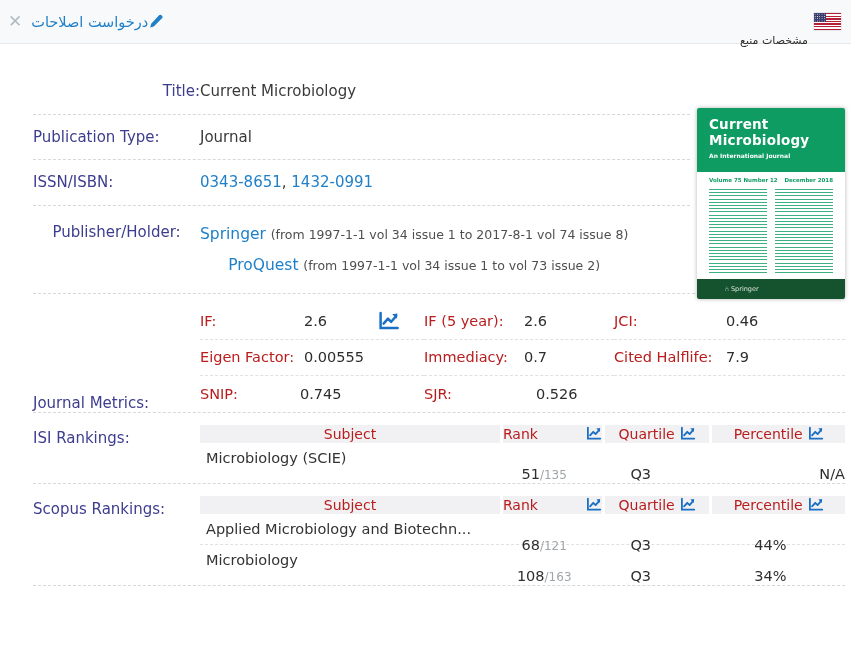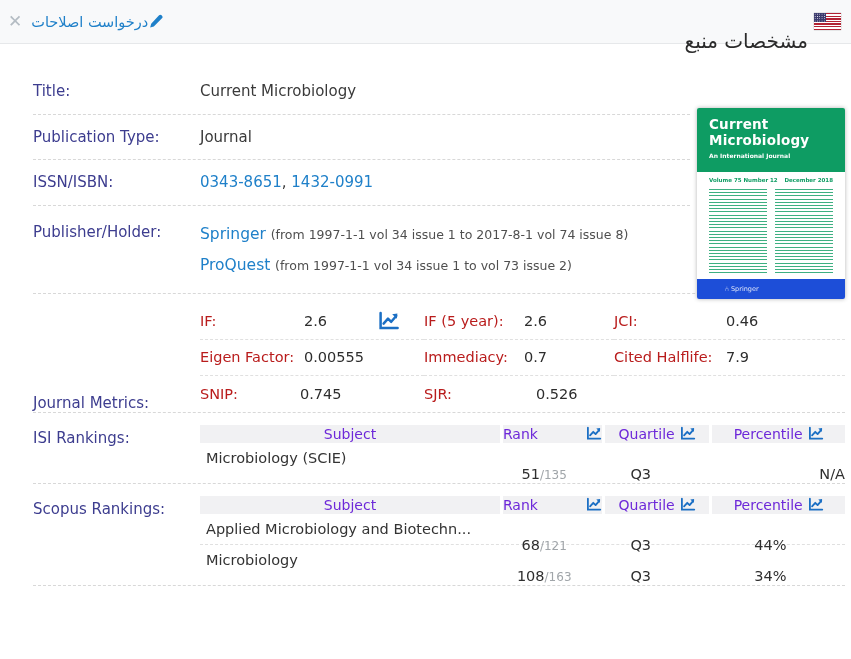--- a/index.html
+++ b/index.html
@@ -24,21 +24,21 @@
   .topbar-left { display: flex; align-items: center; gap: 9px; }
   .close-x {
     color: #b4bcc3; font-size: 17px; font-weight: bold;
     cursor: pointer; line-height: 1;
   }
   .edit-link {
     color: #1f80c9; font-size: 14.5px; cursor: pointer;
     display: flex; align-items: center; direction: rtl;
   }
   .topbar-right { display: flex; align-items: center; direction: rtl; gap: 6px; }
-  .page-title { color: #2b2b2b; font-size: 20px; margin-top: 38px; }
+  .page-title { color: #2b2b2b; font-size: 11px; margin-top: 38px; }
   .flag {
     width: 27px; height: 17px; position: relative; display: inline-block;
     background: repeating-linear-gradient(to bottom, #b22234 0 1.31px, #ffffff 1.31px 2.62px);
     box-shadow: 0 0 1px rgba(0,0,0,.45);
   }
   .flag::before {
     content: ""; position: absolute; left: 0; top: 0;
     width: 11.5px; height: 9.2px; background: #3c3b6e;
     background-image: radial-gradient(#fff 22%, transparent 26%);
     background-size: 2.3px 2.3px;
@@ -47,34 +47,35 @@
   
   .content { padding: 25px 6px 0 33px; position: relative; }
 
   .row { display: flex; align-items: center; }
   .row-label { width: 167px; flex: 0 0 167px; color: #3d3d8f; font-size: 15px; }
   .row-value { font-size: 15px; color: #3a3a3a; }
   a.lnk { color: #1f80c9; text-decoration: none; cursor: pointer; }
 
   .rows-narrow { width: 657px; }
   .rows-narrow .row { height: 45.5px; border-bottom: 1px dashed #d8d8d8; }
-  .rows-narrow .row:first-child { border-top: none; }
+  .rows-narrow .row:first-child { border-top: none; text-align: right; }
 
   .isi-box {
     display: inline-block;
     border: 4px solid #ffd800;
     padding: 4px 4px;
     margin: -8px 3px -8px -7px;
     line-height: 1;
   }
 
   .publisher-row {
     display: flex; align-items: flex-start;
     padding: 13px 0 12px 0;
     border-bottom: 1px dashed #d8d8d8;
+    text-align: center;
   }
   .publisher-row .row-label { padding-top: 4px; }
   .pub-entry { font-size: 15px; line-height: 31px; }
   .pub-entry .lnk { font-size: 15.5px; }
   .pub-note { color: #4f4f4f; font-size: 12.5px; }
 
   
   .metrics-section {
     display: flex; align-items: flex-end;
     padding: 10px 0 0 0;
@@ -102,21 +103,21 @@
   
   .rank-section {
     display: flex; align-items: flex-start;
     padding: 12px 0 9px 0;
     border-bottom: 1px dashed #d8d8d8;
   }
   .rank-section .row-label { padding-top: 4px; }
   .rk-table { flex: 1; }
   .rk-head { display: flex; gap: 3px; }
   .rk-hcell {
-    background: #f1f1f3; color: #6d28d9; font-size: 14px;
+    background: #f1f1f3; color: #b91c1c; font-size: 14px;
     height: 18px; display: flex; align-items: center; justify-content: center;
     gap: 5px;
   }
   .rk-row { display: flex; gap: 3px; align-items: center; height: 31px; font-size: 14.5px; }
   .rk-row.with-sep { border-bottom: 1px dashed #e0e0e0; }
   .col-subject { flex: 0 0 46.5%; }
   .col-rank    { flex: 0 0 12.8%; text-align: center; justify-content: center; gap: 48px; }
   .col-quart   { flex: 0 0 16.2%; text-align: center; justify-content: center; }
   .col-pct     { flex: 1; text-align: center; justify-content: center; }
   .rk-row .col-subject { padding-left: 6px; color: #333; white-space: nowrap; overflow: hidden; }
@@ -145,21 +146,21 @@
     display: flex; justify-content: space-between;
     padding: 5px 12px 2px 12px;
     font-size: 5.5px; color: #0e9c63; font-weight: bold;
   }
   .cov-body { flex: 1; display: flex; gap: 8px; padding: 4px 12px 6px 12px; }
   .cov-col {
     flex: 1;
     background: repeating-linear-gradient(to bottom, rgba(14,156,99,.8) 0 1px, transparent 1px 3.2px);
   }
   .cov-foot {
-    background: #1d4ed8; height: 20px; color: rgba(255,255,255,.85);
+    background: #14532d; height: 20px; color: rgba(255,255,255,.85);
     display: flex; align-items: center; padding-left: 28px;
     font-size: 6.5px;
   }
 </style>
 </head>
 <body>
 
 <svg width="0" height="0" style="position:absolute">
   <symbol id="chart-icon" viewBox="0 0 22 20">
     <path d="M2.6 2 v15 h17" fill="none" stroke="#1b6fc4" stroke-width="2.5" stroke-linecap="round"></path>

